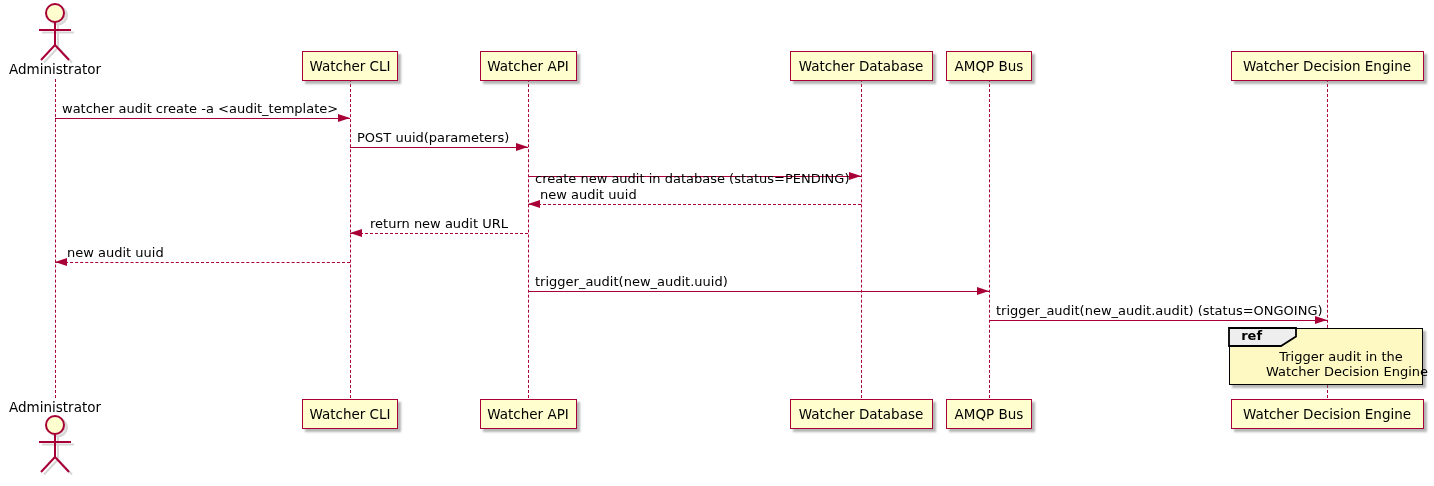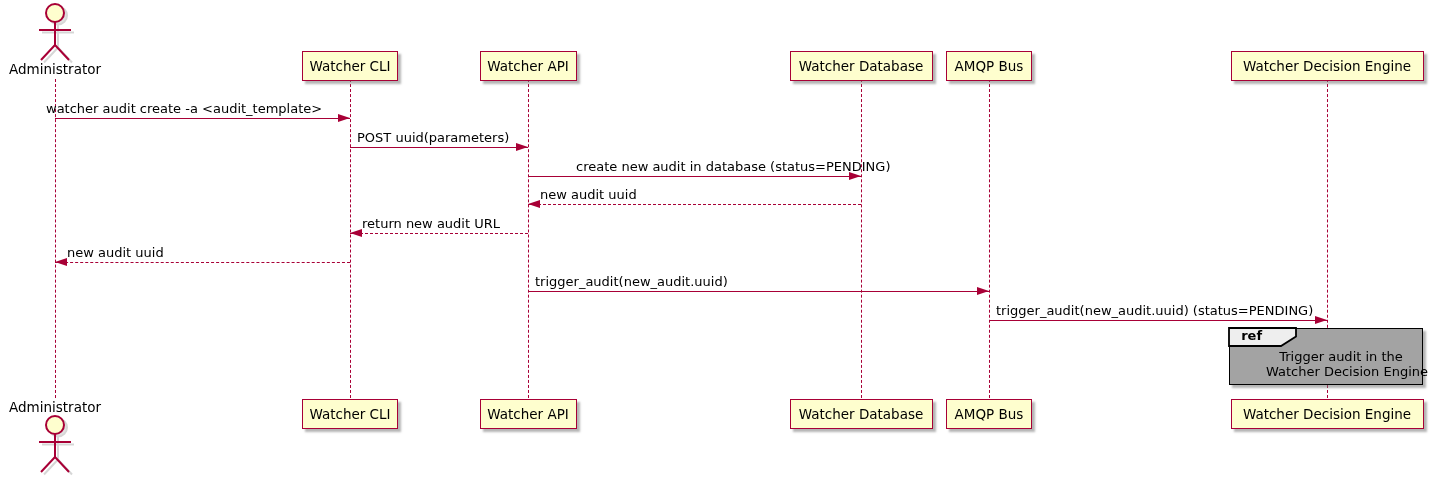--- a/index.html
+++ b/index.html
@@ -32,21 +32,21 @@
 
   .ah-right { position:absolute; width:0; height:0;
     border-top:4.5px solid transparent; border-bottom:4.5px solid transparent;
     border-left:12px solid var(--accent); }
   .ah-left { position:absolute; width:0; height:0;
     border-top:4.5px solid transparent; border-bottom:4.5px solid transparent;
     border-right:12px solid var(--accent); }
 
   .refbox {
     position:absolute; left:1229px; top:328px; width:194px; height:57px;
-    background:#a3a3a3; border:1.8px solid #000;
+    background:#fef9c3; border:1.8px solid #000;
     box-shadow:3px 3px 2px rgba(120,120,120,0.55);
     z-index:5; padding:20px 6px 0 36px;
   }
   .reftab { position:absolute; left:-1.8px; top:-1.8px; width:70px; height:20px; }
   .reftab svg { position:absolute; left:0; top:0; display:block; }
   .refkw { position:absolute; left:13px; top:1px; font-weight:bold; font-size:13px; }
   .refline { font-size:13px; line-height:15px; white-space:nowrap;text-align:center; }
 </style>
 </head>
 <body>
@@ -95,35 +95,35 @@
     <div class="pbox" style="left: 789.5px; top: 51px; width: 143px; height: 30px;">Watcher Database</div>
     <div class="pbox" style="left: 789.5px; top: 399px; width: 143px; height: 30px;">Watcher Database</div>
     <div class="lifeline" style="left: 989px; top: 79px; height: 319px;"></div>
     <div class="pbox" style="left: 946px; top: 51px; width: 86px; height: 30px;">AMQP Bus</div>
     <div class="pbox" style="left: 946px; top: 399px; width: 86px; height: 30px;">AMQP Bus</div>
     <div class="lifeline" style="left: 1327px; top: 79px; height: 319px;"></div>
     <div class="pbox" style="left: 1230.5px; top: 51px; width: 193px; height: 30px;">Watcher Decision Engine</div>
     <div class="pbox" style="left: 1230.5px; top: 399px; width: 193px; height: 30px;">Watcher Decision Engine</div>
     <div class="mline-solid" style="left: 55px; top: 118px; width: 295px;"></div>
     <div class="ah-right" style="left: 338px; top: 114px;"></div>
-    <div class="mlabel" style="left: 46px; top: 101px;">watcher audit create -a &lt;audit_template&gt;</div>
+    <div class="mlabel" style="left: 62px; top: 101px;">watcher audit create -a &lt;audit_template&gt;</div>
     <div class="mline-solid" style="left: 350px; top: 147px; width: 178px;"></div>
     <div class="ah-right" style="left: 516px; top: 143px;"></div>
     <div class="mlabel" style="left: 357px; top: 130px;">POST uuid(parameters)</div>
     <div class="mline-solid" style="left: 528px; top: 176px; width: 333px;"></div>
     <div class="ah-right" style="left: 849px; top: 172px;"></div>
-    <div class="mlabel" style="left: 535px; top: 159px; margin-left: 41px;">create new audit in database (status=PENDING)</div>
+    <div class="mlabel" style="left: 535px; top: 171px;">create new audit in database (status=PENDING)</div>
     <div class="mline-dashed" style="left: 528px; top: 204px; width: 333px;"></div>
     <div class="ah-left" style="left: 528px; top: 200px;"></div>
     <div class="mlabel" style="left: 540px; top: 187px;">new audit uuid</div>
     <div class="mline-dashed" style="left: 350px; top: 233px; width: 178px;"></div>
     <div class="ah-left" style="left: 350px; top: 229px;"></div>
-    <div class="mlabel" style="left: 362px; top: 216px;">return new audit URL</div>
+    <div class="mlabel" style="left: 370px; top: 216px;">return new audit URL</div>
     <div class="mline-dashed" style="left: 55px; top: 262px; width: 295px;"></div>
     <div class="ah-left" style="left: 55px; top: 258px;"></div>
     <div class="mlabel" style="left: 67px; top: 245px;">new audit uuid</div>
     <div class="mline-solid" style="left: 528px; top: 291px; width: 461px;"></div>
     <div class="ah-right" style="left: 977px; top: 287px;"></div>
     <div class="mlabel" style="left: 535px; top: 274px;">trigger_audit(new_audit.uuid)</div>
     <div class="mline-solid" style="left: 989px; top: 320px; width: 338px;"></div>
     <div class="ah-right" style="left: 1315px; top: 316px;"></div>
-    <div class="mlabel" style="left: 996px; top: 303px;">trigger_audit(new_audit.uuid) (status=PENDING)</div>
+    <div class="mlabel" style="left: 996px; top: 303px;">trigger_audit(new_audit.audit) (status=ONGOING)</div>
   </div>
 
 </body></html>

